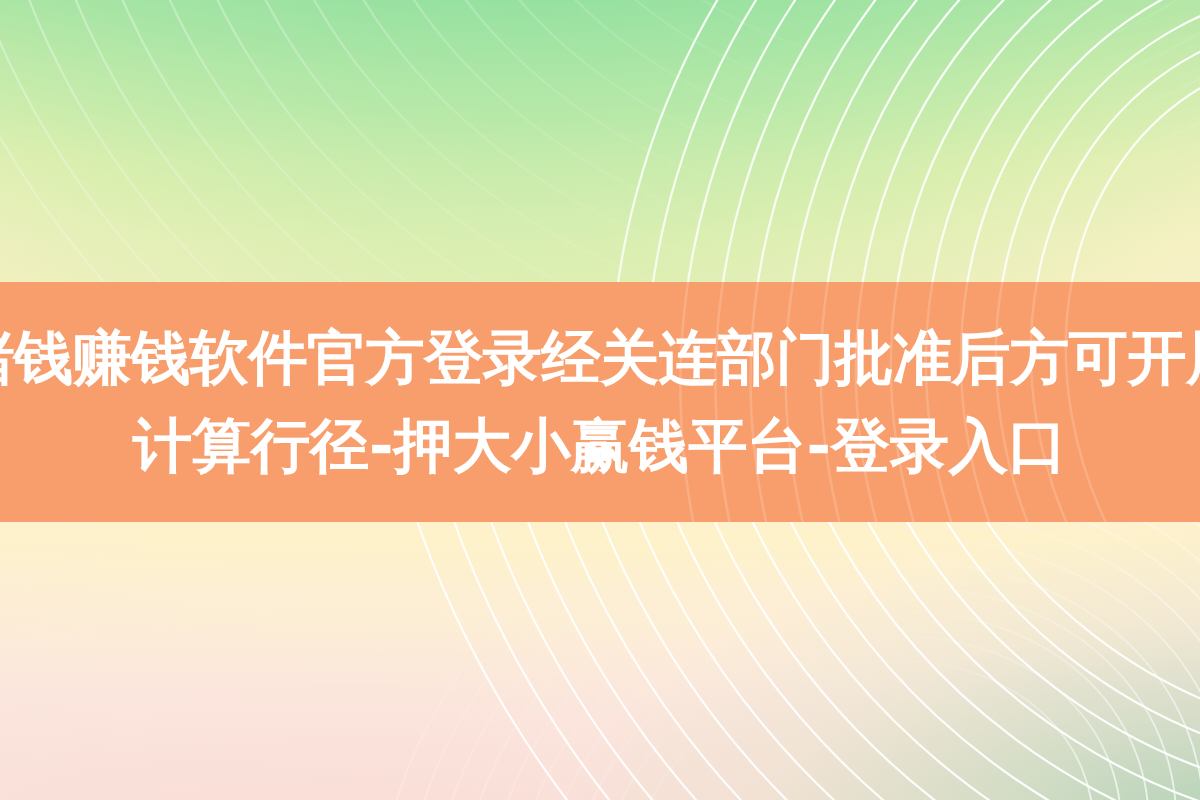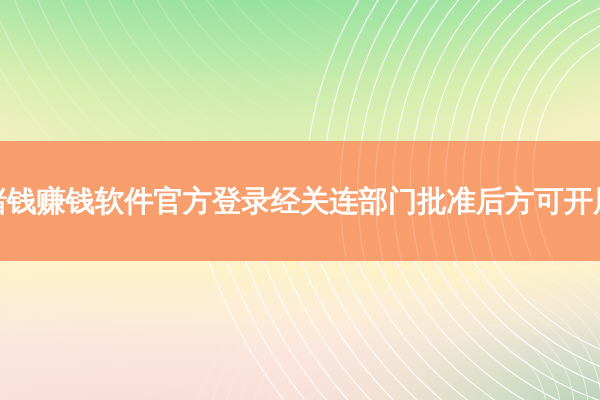--- a/index.html
+++ b/index.html
@@ -290,15 +290,16 @@
           <ellipse cx="690" cy="200" rx="312" ry="324" transform="rotate(-28 690 200)"></ellipse>
           <ellipse cx="690" cy="200" rx="330" ry="340" transform="rotate(-28 690 200)"></ellipse>
           <ellipse cx="690" cy="200" rx="348" ry="356" transform="rotate(-28 690 200)"></ellipse>
         </g>
       </svg>
     </div>
   </div>
 
   <div class="headline">
     <div class="headline-line line-1">赌钱赚钱软件官方登录经关连部门批准后方可开展</div>
+    <div class="headline-line line-2">计算行径-押大小赢钱平台-登录入口</div>
   </div>
 
 </div>
 
 </body></html>

